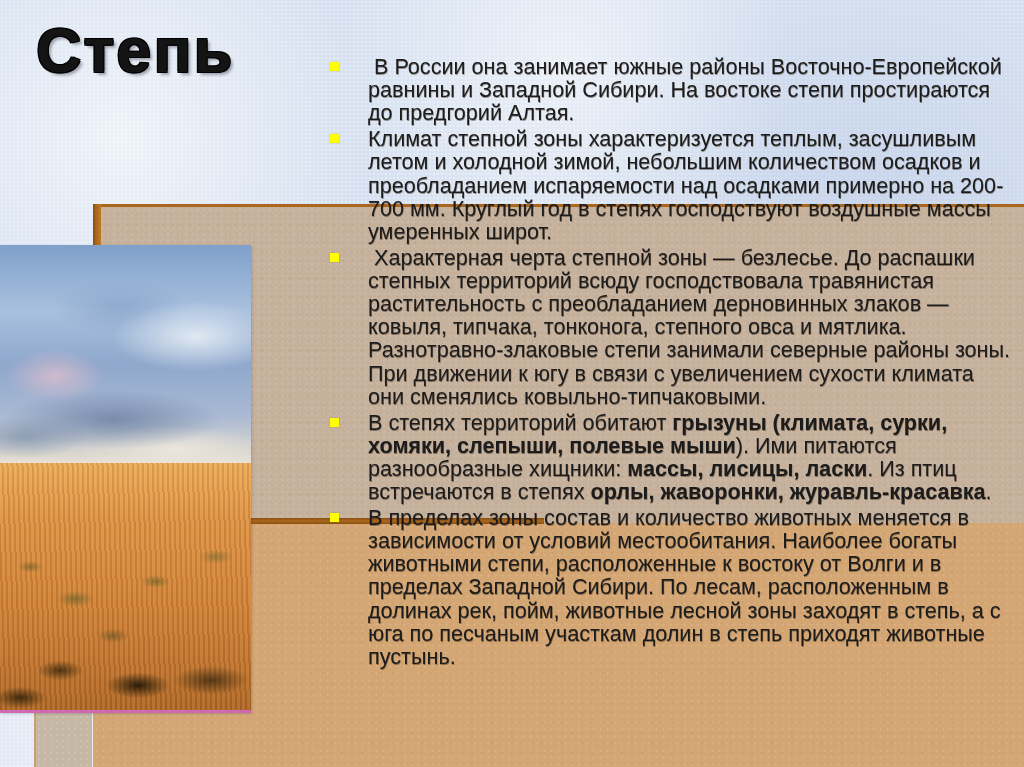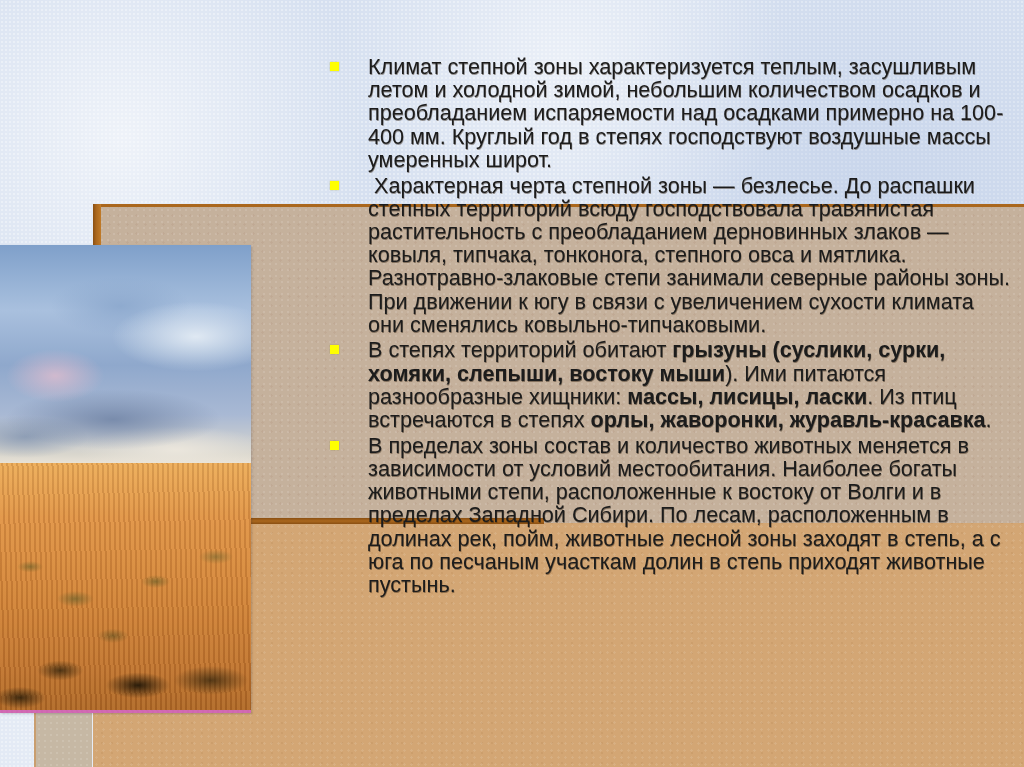--- a/index.html
+++ b/index.html
@@ -123,19 +123,21 @@
 <div class="slide">
   <div class="panel-top"></div>
   <div class="panel-bottom"></div>
   <div class="vbar"></div>
   <div class="hbar"></div>
   <div class="strip"></div>
   <div class="photo">
     <div class="sky"></div>
     <div class="grass"></div>
   </div>
+  <h1 class="title">Степь</h1>
   <ul class="bullets">
-      <li><span class="marker"></span><span class="bullet-text"><span>Климат степной зоны характеризуется теплым, засушливым летом и холодной зимой, небольшим количеством осадков и преобладанием испаряемости над осадками примерно на 100-400 мм. Круглый год в степях господствуют воздушные массы умеренных широт.</span></span></li>
+      <li><span class="marker"></span><span class="bullet-text"><span> В России она занимает южные районы Восточно-Европейской равнины и Западной Сибири. На востоке степи простираются до предгорий Алтая.</span></span></li>
+      <li><span class="marker"></span><span class="bullet-text"><span>Климат степной зоны характеризуется теплым, засушливым летом и холодной зимой, небольшим количеством осадков и преобладанием испаряемости над осадками примерно на 200-700 мм. Круглый год в степях господствуют воздушные массы умеренных широт.</span></span></li>
       <li><span class="marker"></span><span class="bullet-text"><span> Характерная черта степной зоны — безлесье. До распашки степных территорий всюду господствовала травянистая растительность с преобладанием дерновинных злаков — ковыля, типчака, тонконога, степного овса и мятлика. Разнотравно-злаковые степи занимали северные районы зоны. При движении к югу в связи с увеличением сухости климата они сменялись ковыльно-типчаковыми.</span></span></li>
-      <li><span class="marker"></span><span class="bullet-text"><span>В степях территорий обитают </span><b>грызуны (суслики, сурки, хомяки, слепыши, востоку мыши</b><span>). Ими питаются разнообразные хищники: </span><b>массы, лисицы, ласки</b><span>. Из птиц встречаются в степях </span><b>орлы, жаворонки, журавль-красавка</b><span>.</span></span></li>
+      <li><span class="marker"></span><span class="bullet-text"><span>В степях территорий обитают </span><b>грызуны (климата, сурки, хомяки, слепыши, полевые мыши</b><span>). Ими питаются разнообразные хищники: </span><b>массы, лисицы, ласки</b><span>. Из птиц встречаются в степях </span><b>орлы, жаворонки, журавль-красавка</b><span>.</span></span></li>
       <li><span class="marker"></span><span class="bullet-text"><span>В пределах зоны состав и количество животных меняется в зависимости от условий местообитания. Наиболее богаты животными степи, расположенные к востоку от Волги и в пределах Западной Сибири. По лесам, расположенным в долинах рек, пойм, животные лесной зоны заходят в степь, а с юга по песчаным участкам долин в степь приходят животные пустынь.</span></span></li>
     </ul>
 </div>
 
 </body></html>

